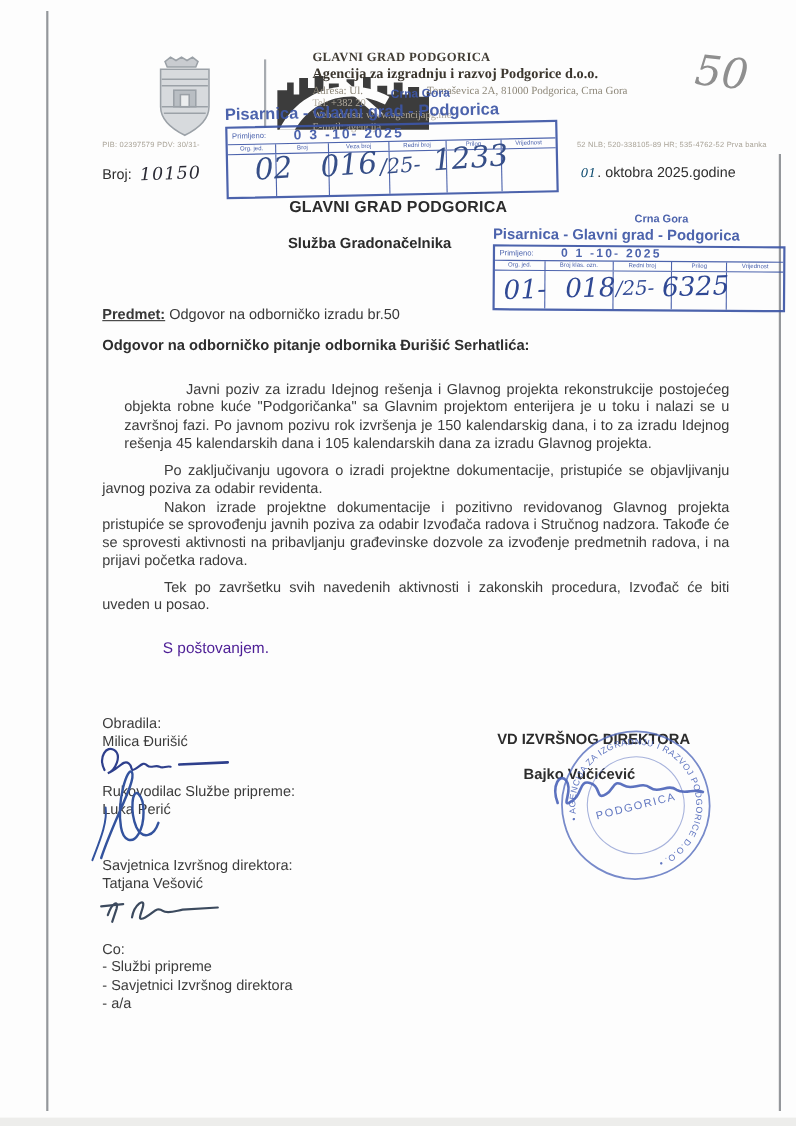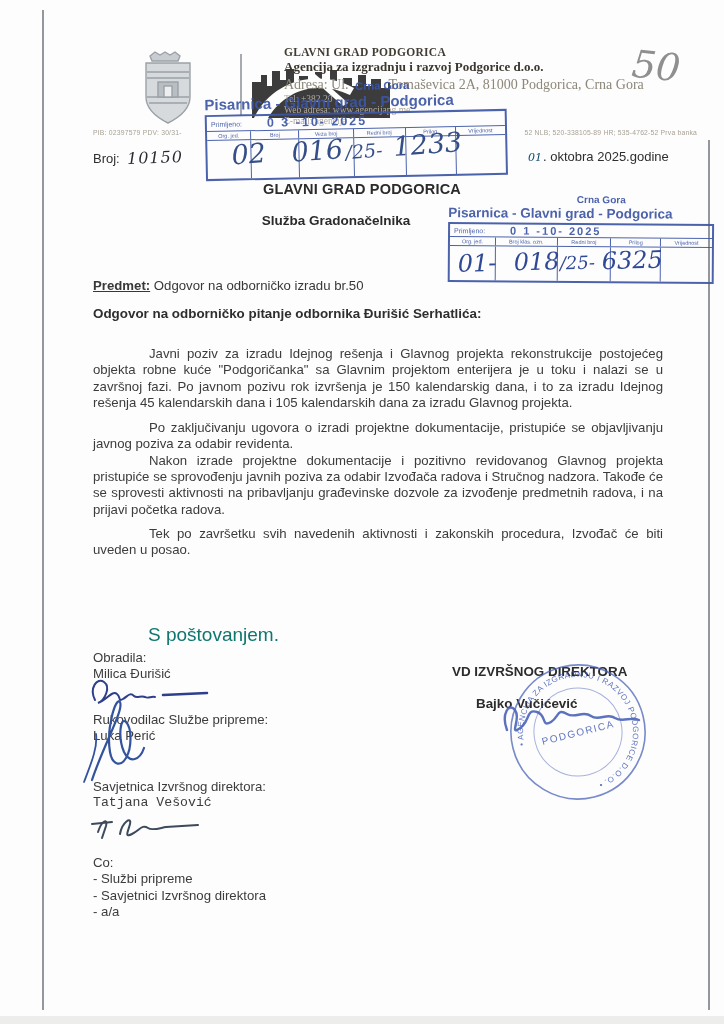--- a/index.html
+++ b/index.html
@@ -13,21 +13,21 @@
   .edge-right{left:708px;top:140px;width:2px;height:870px;}
   .edge-bottom{left:0;top:1016px;width:724px;height:8px;background:#ededeb;opacity:1;}
 
   
   .coat{position:absolute;left:120px;top:50px;}
   .lh-divider{position:absolute;left:240px;top:54px;width:2px;height:62px;background:#a7abb0;}
   .logo{position:absolute;left:252px;top:58px;z-index:1;}
   .lh-text{position:absolute;left:284px;top:46px;width:400px;font-family:"Liberation Serif",serif;z-index:2;}
   .lh-city{font-size:11.5px;font-weight:bold;color:#413c34;letter-spacing:.3px;}
   .lh-agency{font-size:13px;font-weight:bold;color:#3b362e;margin-top:1px;}
-  .lh-address{font-size:14px;color:#8d8779;margin-top:2px;display:flex;gap:40px;}
+  .lh-address{font-size:10px;color:#8d8779;margin-top:2px;display:flex;gap:58px;}
   .lh-faint{font-size:9.5px;color:#b1aa9d;margin-top:1px;}
   .pib-line{position:absolute;left:93px;top:129px;width:604px;display:flex;justify-content:space-between;
     font-size:6.8px;color:#a8a296;letter-spacing:.2px;z-index:2;}
 
   .hw{font-family:"DejaVu Serif",serif;font-style:italic;}
   .hw-50{position:absolute;left:632px;top:44px;font-size:38px;color:#8f8f8f;transform:rotate(6deg);z-index:3;}
 
   
   .stamp{position:absolute;color:#3d56a6;z-index:5;opacity:.92;}
   .stamp1{left:205px;top:80px;width:302px;transform:rotate(-1.2deg);}
@@ -77,24 +77,24 @@
   .subtitle{position:absolute;left:0;top:213px;width:724px;text-align:center;font-weight:bold;
     font-size:13.5px;color:#2b2b2b;transform:translateX(-26px);}
 
   .subject{position:absolute;left:93px;top:278px;font-size:13.2px;color:#383838;}
   .subject b{text-decoration:underline;}
   .resp-heading{position:absolute;left:93px;top:306px;font-size:13.4px;font-weight:bold;color:#2e2e2e;}
 
   .body-text{position:absolute;left:93px;top:346px;width:570px;font-size:13.2px;line-height:16.3px;
     text-align:justify;color:#3c3c3c;}
   .body-text p{margin:0;text-indent:56px;}
-  .body-text p.sp-after{margin-bottom:9px;}
+  .body-text p.sp-after{margin-bottom:9px;margin-left:20px;}
   .body-text p.sp-after-sm{margin-bottom:8px;}
 
-  .closing{position:absolute;left:148px;top:624px;font-size:19px;color:#0f766e;}
+  .closing{position:absolute;left:148px;top:581px;font-size:14px;color:#4c1d95;}
 
   .lbl{position:absolute;font-size:13.2px;color:#3c3c3c;}
   .bold-lbl{position:absolute;font-size:13.4px;font-weight:bold;color:#2c2c2c;margin-top:14px;}
   .sig{position:absolute;z-index:4;}
 
   .seal{position:absolute;left:498px;top:652px;transform:rotate(-14deg);z-index:3;opacity:.88;}
 
   .cc{position:absolute;left:93px;top:855px;font-size:13.2px;line-height:16.4px;color:#3c3c3c;}
 </style>
 </head>
@@ -241,21 +241,21 @@
   <div class="lbl" style="left:93px;top:712px;">Rukovodilac Službe pripreme:</div>
   <div class="lbl" style="left:93px;top:728px;">Luka Perić</div>
   <svg class="sig" style="left:80px;top:694px;" width="100" height="90" viewBox="0 0 100 90">
     <g fill="none" stroke="#33539e" stroke-width="2.2" stroke-linecap="round">
       <path d="M12 86 C24 50 44 16 40 8 C36 2 26 34 30 58 C32 70 40 74 46 64 C52 54 52 34 46 28 C40 22 38 44 44 58 C50 70 60 66 64 54"></path>
       <path d="M4 88 C10 72 18 54 16 40" stroke-width="1.8"></path>
     </g>
   </svg>
 
   <div class="lbl" style="left:93px;top:779px;">Savjetnica Izvršnog direktora:</div>
-  <div class="lbl" style="left:93px;top:795px;font-family:Liberation Mono, monospace;">Tatjana Vešović</div>
+  <div class="lbl" style="left:93px;top:795px;">Tatjana Vešović</div>
   <svg class="sig" style="left:90px;top:810px;" width="120" height="40" viewBox="0 0 120 40">
     <g fill="none" stroke="#3c4a5e" stroke-width="2" stroke-linecap="round">
       <path d="M8 22 C12 10 18 8 16 16 L12 28"></path>
       <path d="M2 14 L22 12"></path>
       <path d="M30 24 C32 12 42 6 40 14 C38 22 34 28 42 24 C50 20 52 14 58 18 C62 21 70 18 76 17 L108 15"></path>
     </g>
   </svg>
 
   <div class="bold-lbl" style="left:452px;top:650px;">VD IZVRŠNOG DIREKTORA</div>
   <div class="bold-lbl" style="left:476px;top:682px;">Bajko Vučićević</div>

